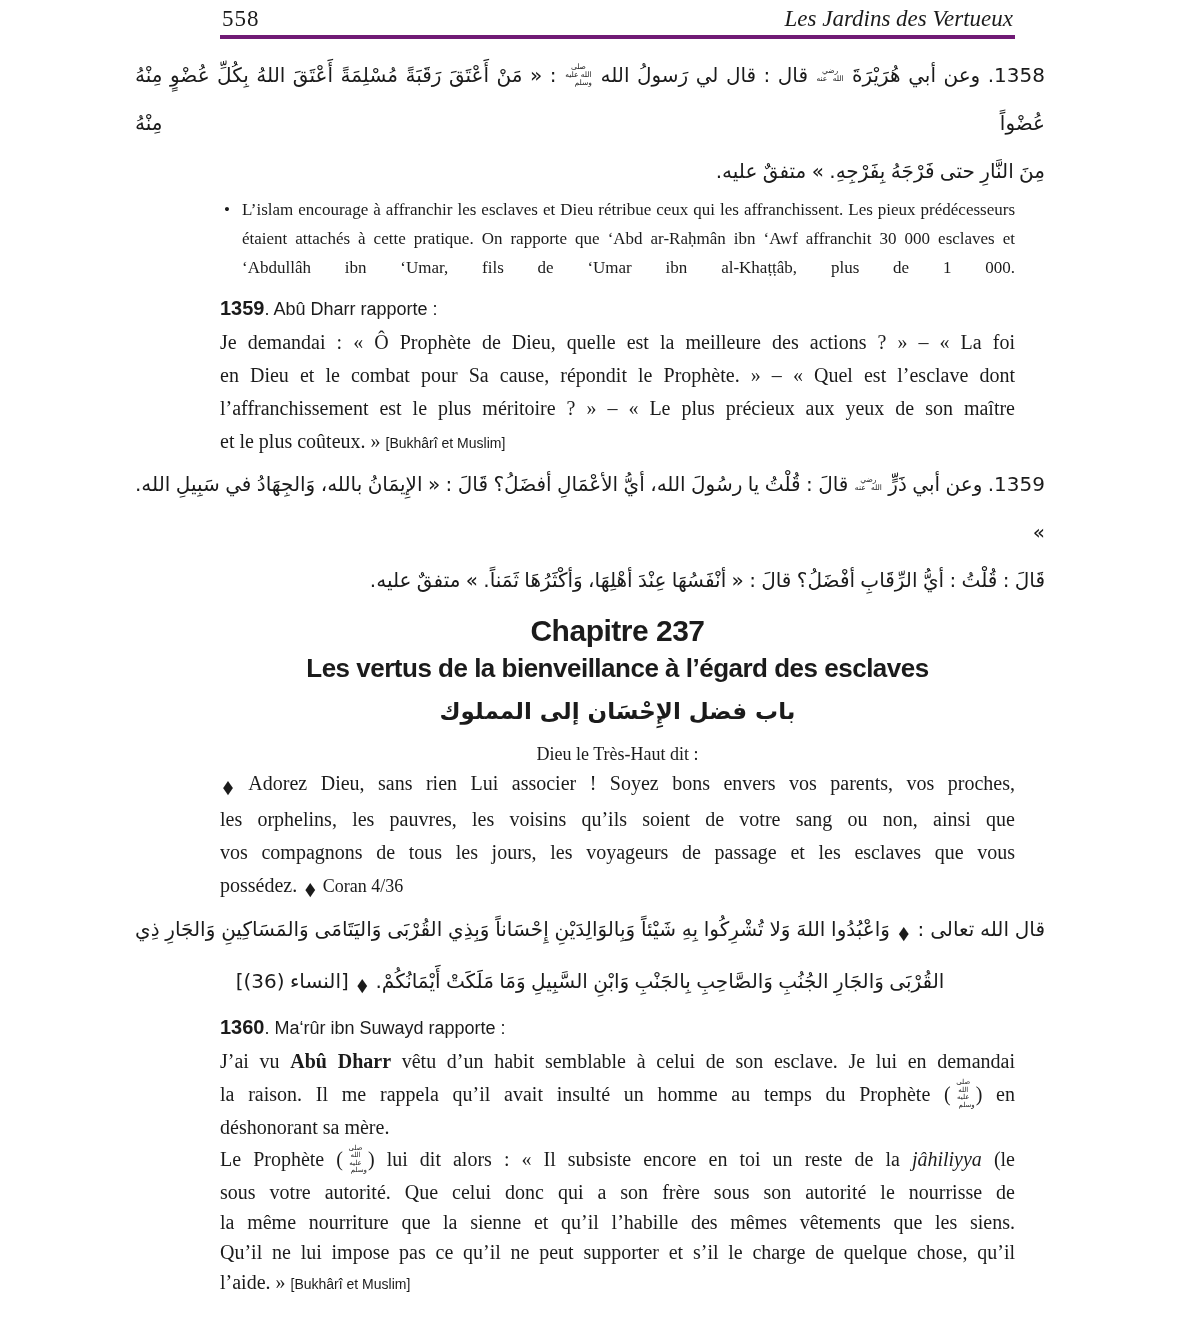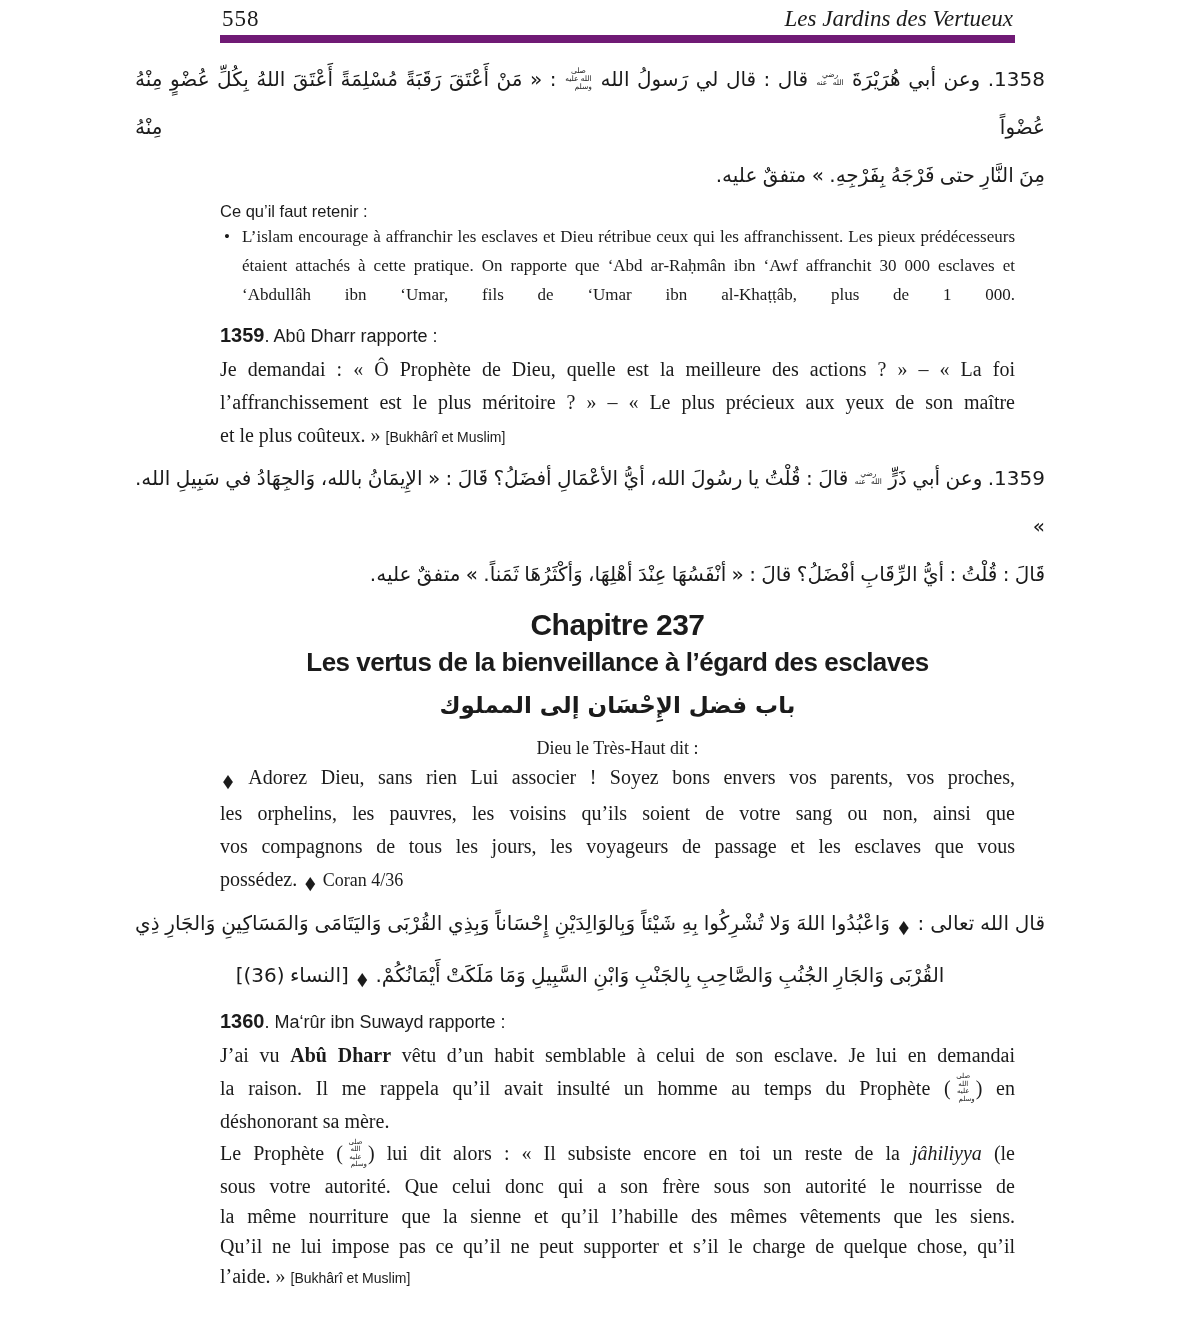--- a/index.html
+++ b/index.html
@@ -6,21 +6,21 @@
   #page {
     position:relative; width:1200px; height:1328px; margin:0 auto;
     background:#ffffff; color:#1b1b1b; overflow:hidden;
     font-family:"Liberation Serif","DejaVu Serif",serif;
   }
   .content { position:absolute; left:220px; right:185px; top:0; }
 
   
   .pagehead {
     display:flex; justify-content:space-between; align-items:flex-end;
-    padding:6px 2px 3px 2px; border-bottom:8px solid #701a75;
+    padding:6px 2px 3px 2px; border-bottom:4px solid #701a75;
   }
   .pagehead .pnum { font-size:23px; letter-spacing:1px; }
   .pagehead .btitle { font-size:23px; font-style:italic; }
 
   
   .line { text-align:justify; text-align-last:justify; }
   .line.last { text-align-last:left; }
 
   
   .fr-para { font-size:20px; line-height:33px; }
@@ -91,31 +91,31 @@
     <div class="pagehead">
       <span class="pnum">558</span>
       <span class="btitle">Les Jardins des Vertueux</span>
     </div>
 
     <div class="ar-block mt-ar1358">
         <div class="line"><span class="sg-text">1358. وعن أبي هُرَيْرَةَ </span><span class="sg-seal">رضي الله عنه</span><span class="sg-text"> قال : قال لي رَسولُ الله </span><span class="sg-seal">صلى الله عليه وسلم</span><span class="sg-text"> : « مَنْ أَعْتَقَ رَقَبَةً مُسْلِمَةً أَعْتَقَ اللهُ بِكُلِّ عُضْوٍ مِنْهُ عُضْواً مِنْهُ</span></div>
         <div class="line end"><span class="sg-text">مِنَ النَّارِ حتى فَرْجَهُ بِفَرْجِهِ. » متفقٌ عليه.</span></div>
       </div>
 
-    <div class="retenir-head mt-retenir">Ce qu’il faut retenir :</div>
     <div class="bullet-para">
       <span class="bullet-glyph">•</span>
       <div>
           <div class="line"><span class="sg-text">L’islam encourage à affranchir les esclaves et Dieu rétribue ceux qui les affranchissent. Les pieux prédécesseurs étaient attachés à cette pratique. On rapporte que ‘Abd ar-Raḥmân ibn ‘Awf affranchit 30 000 esclaves et ‘Abdullâh ibn ‘Umar, fils de ‘Umar ibn al-Khaṭṭâb, plus de 1 000.</span></div>
         </div>
     </div>
 
     <div class="sans-head mt-h1359"><span class="sg-num">1359</span><span class="sg-text">. Abû Dharr rapporte :</span></div>
     <div class="fr-para mt-p1359">
         <div class="line"><span class="sg-text">Je demandai : « Ô Prophète de Dieu, quelle est la meilleure des actions ? » – « La foi</span></div>
+        <div class="line"><span class="sg-text">en Dieu et le combat pour Sa cause, répondit le Prophète. » – « Quel est l’esclave dont</span></div>
         <div class="line"><span class="sg-text">l’affranchissement est le plus méritoire ? » – « Le plus précieux aux yeux de son maître</span></div>
         <div class="line last"><span class="sg-text">et le plus coûteux. » </span><span class="sg-src">[Bukhârî et Muslim]</span></div>
       </div>
     <div class="ar-block mt-ar1359">
         <div class="line"><span class="sg-text">1359. وعن أبي ذَرٍّ </span><span class="sg-seal">رضي الله عنه</span><span class="sg-text"> قالَ : قُلْتُ يا رسُولَ الله، أيُّ الأعْمَالِ أفضَلُ؟ قَالَ : « الإِيمَانُ بالله، وَالجِهَادُ في سَبِيلِ الله. »</span></div>
         <div class="line end"><span class="sg-text">قَالَ : قُلْتُ : أيُّ الرِّقَابِ أفْضَلُ؟ قالَ : « أنْفَسُهَا عِنْدَ أهْلِهَا، وَأكْثَرُهَا ثَمَناً. » متفقٌ عليه.</span></div>
       </div>
 
     <div class="chapter mt-chapter">
       <div class="ch-num">Chapitre 237</div>

